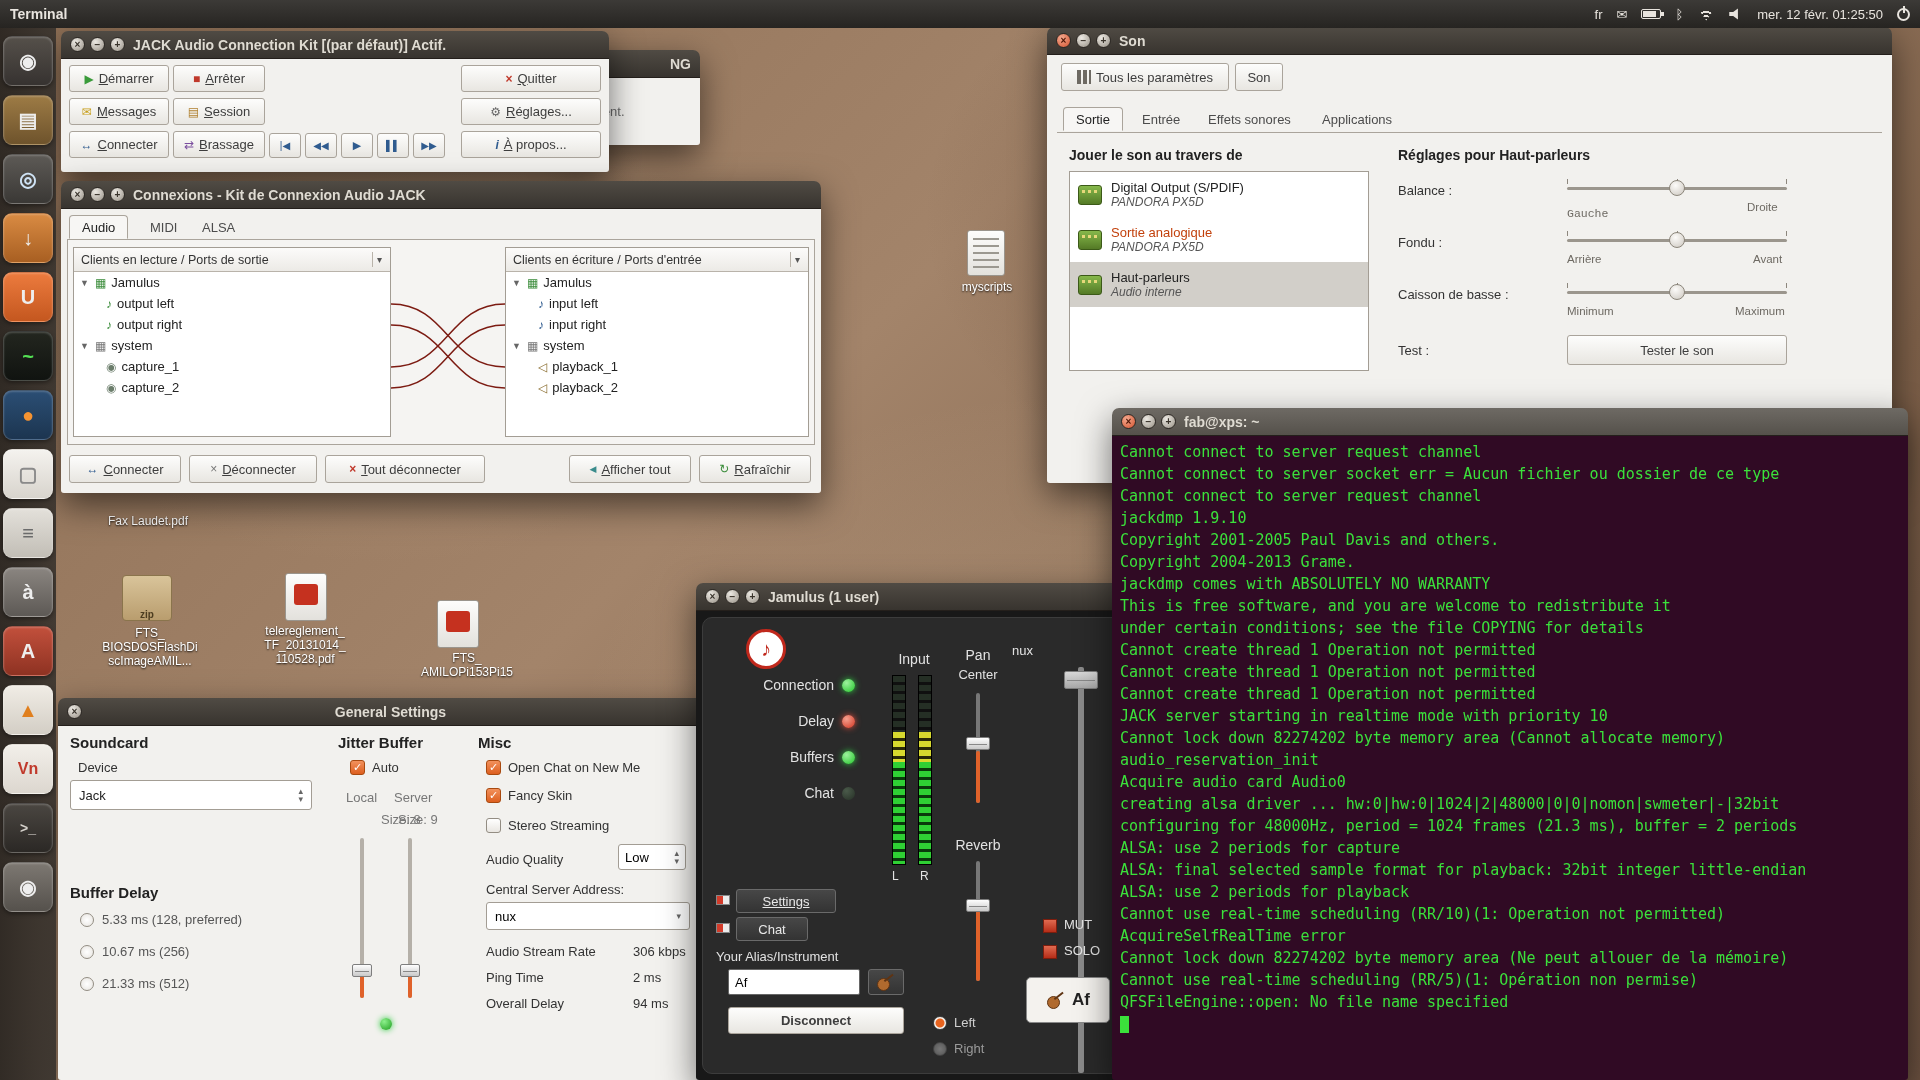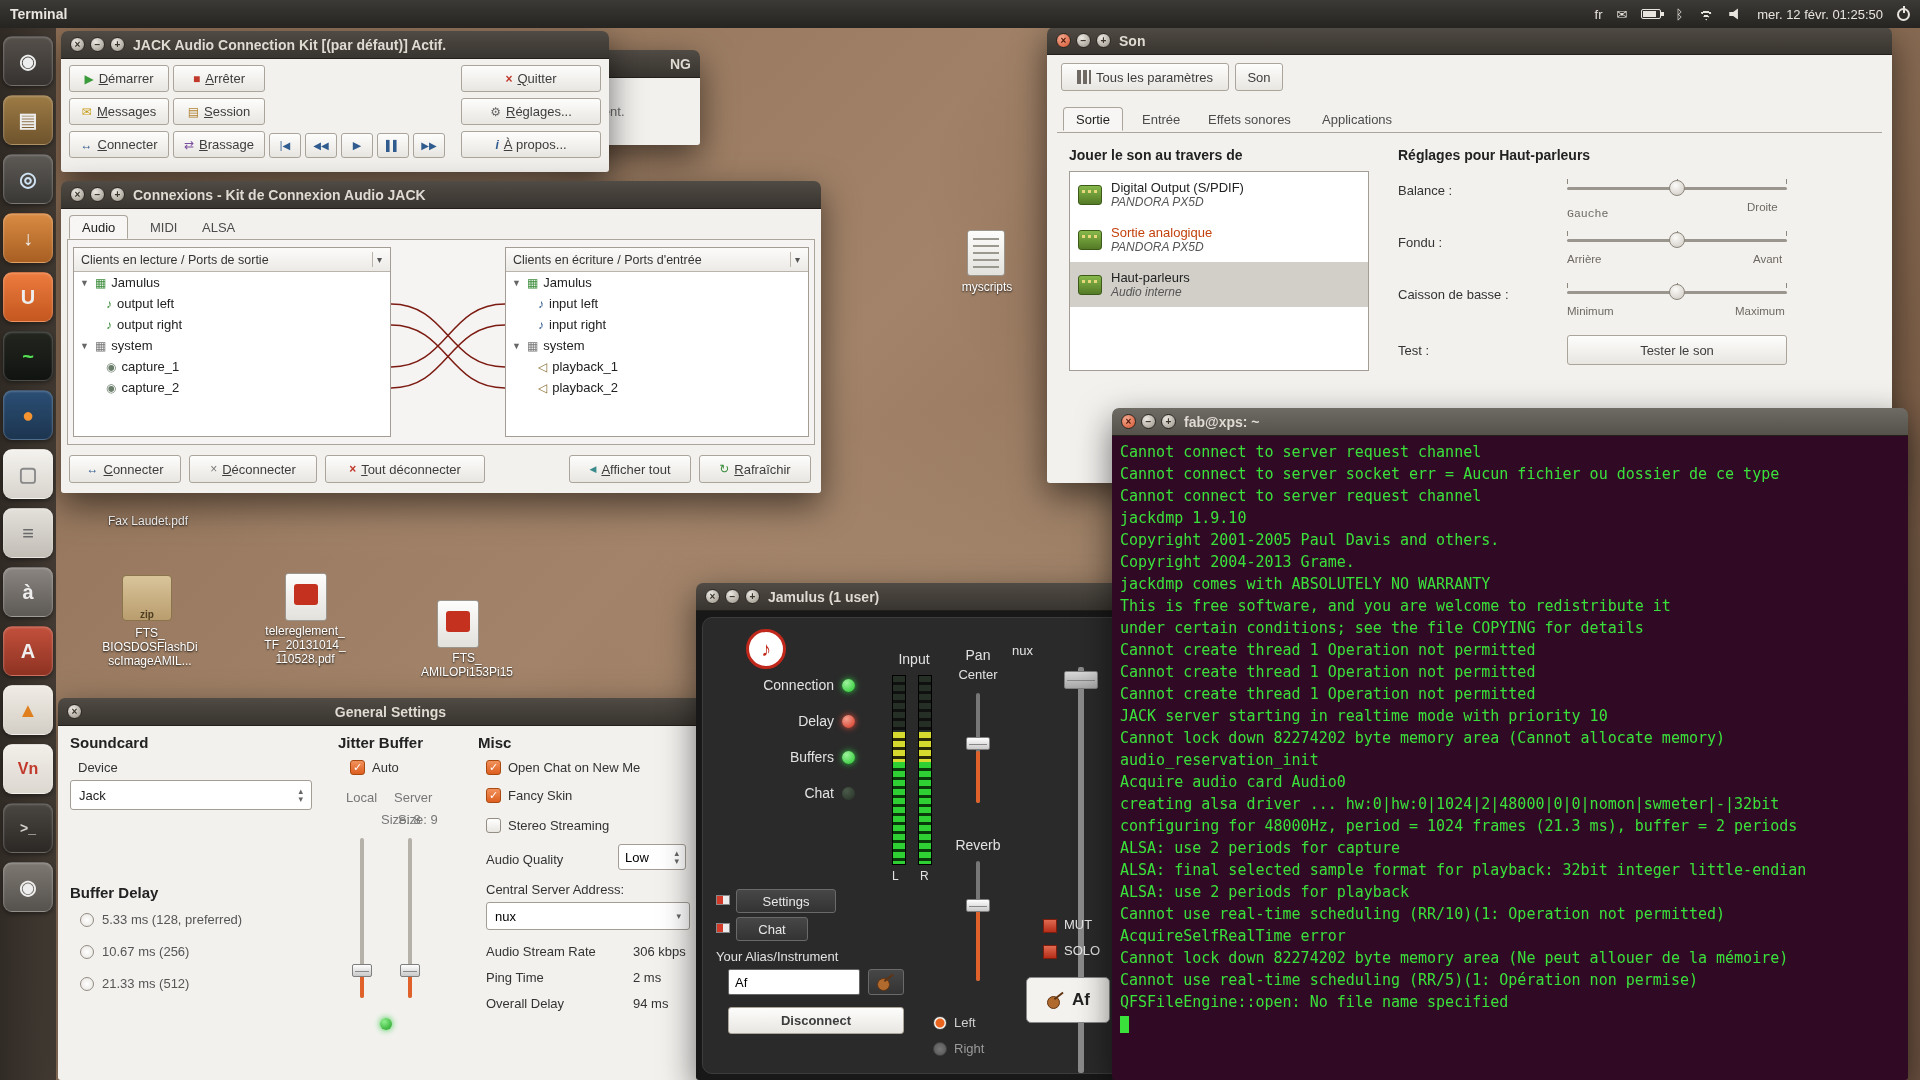--- a/index.html
+++ b/index.html
@@ -550,21 +550,21 @@
       <div class="jlabel" style="left:246px; top:226px; width:72px; text-align:center;">Reverb</div>
       <div class="vtrack" style="left:280px; top:250px; height:120px;"></div>
       <div class="vfill" style="left:280px; top:300px; height:70px;"></div>
       <div class="vhnd" style="left:270px; top:288px; width:24px;"></div>
 
       <div class="jlabel" style="left:316px; top:32px; font-size:13px;">nux</div>
       <div class="vtrack" style="left:382px; top:56px; height:406px; width:6px; background:#8a8a8a;"></div>
       <div class="vhnd" style="left:368px; top:60px; width:34px; height:18px; background:linear-gradient(#d8d8d8,#a8a8a8);"></div>
 
       <div class="tgl" style="left:20px; top:284px;"></div>
-      <div class="jbtn" style="left:40px; top:278px; width:100px; height:24px;">
+      <div class="jbtn" style="left:40px; top:278px; width:100px; height:24px;text-decoration:underline;">
           <span>Settings</span>
         </div>
       <div class="tgl" style="left:20px; top:312px;"></div>
       <div class="jbtn" style="left:40px; top:306px; width:72px; height:24px;">
           <span>Chat</span>
         </div>
 
       <div class="jlabel" style="left:20px; top:338px; font-size:13px;">Your Alias/Instrument</div>
       <input style="position: absolute; left: 32px; top: 358px; width: 132px; height: 26px; border: 1px solid rgb(102, 102, 102); border-radius: 2px; font-size: 13px; padding: 0px 6px; font-family: &quot;Liberation Sans&quot;, sans-serif;" value="Af">
       <div class="jbtn" style="left:172px; top:358px; width:36px; height:26px;">

